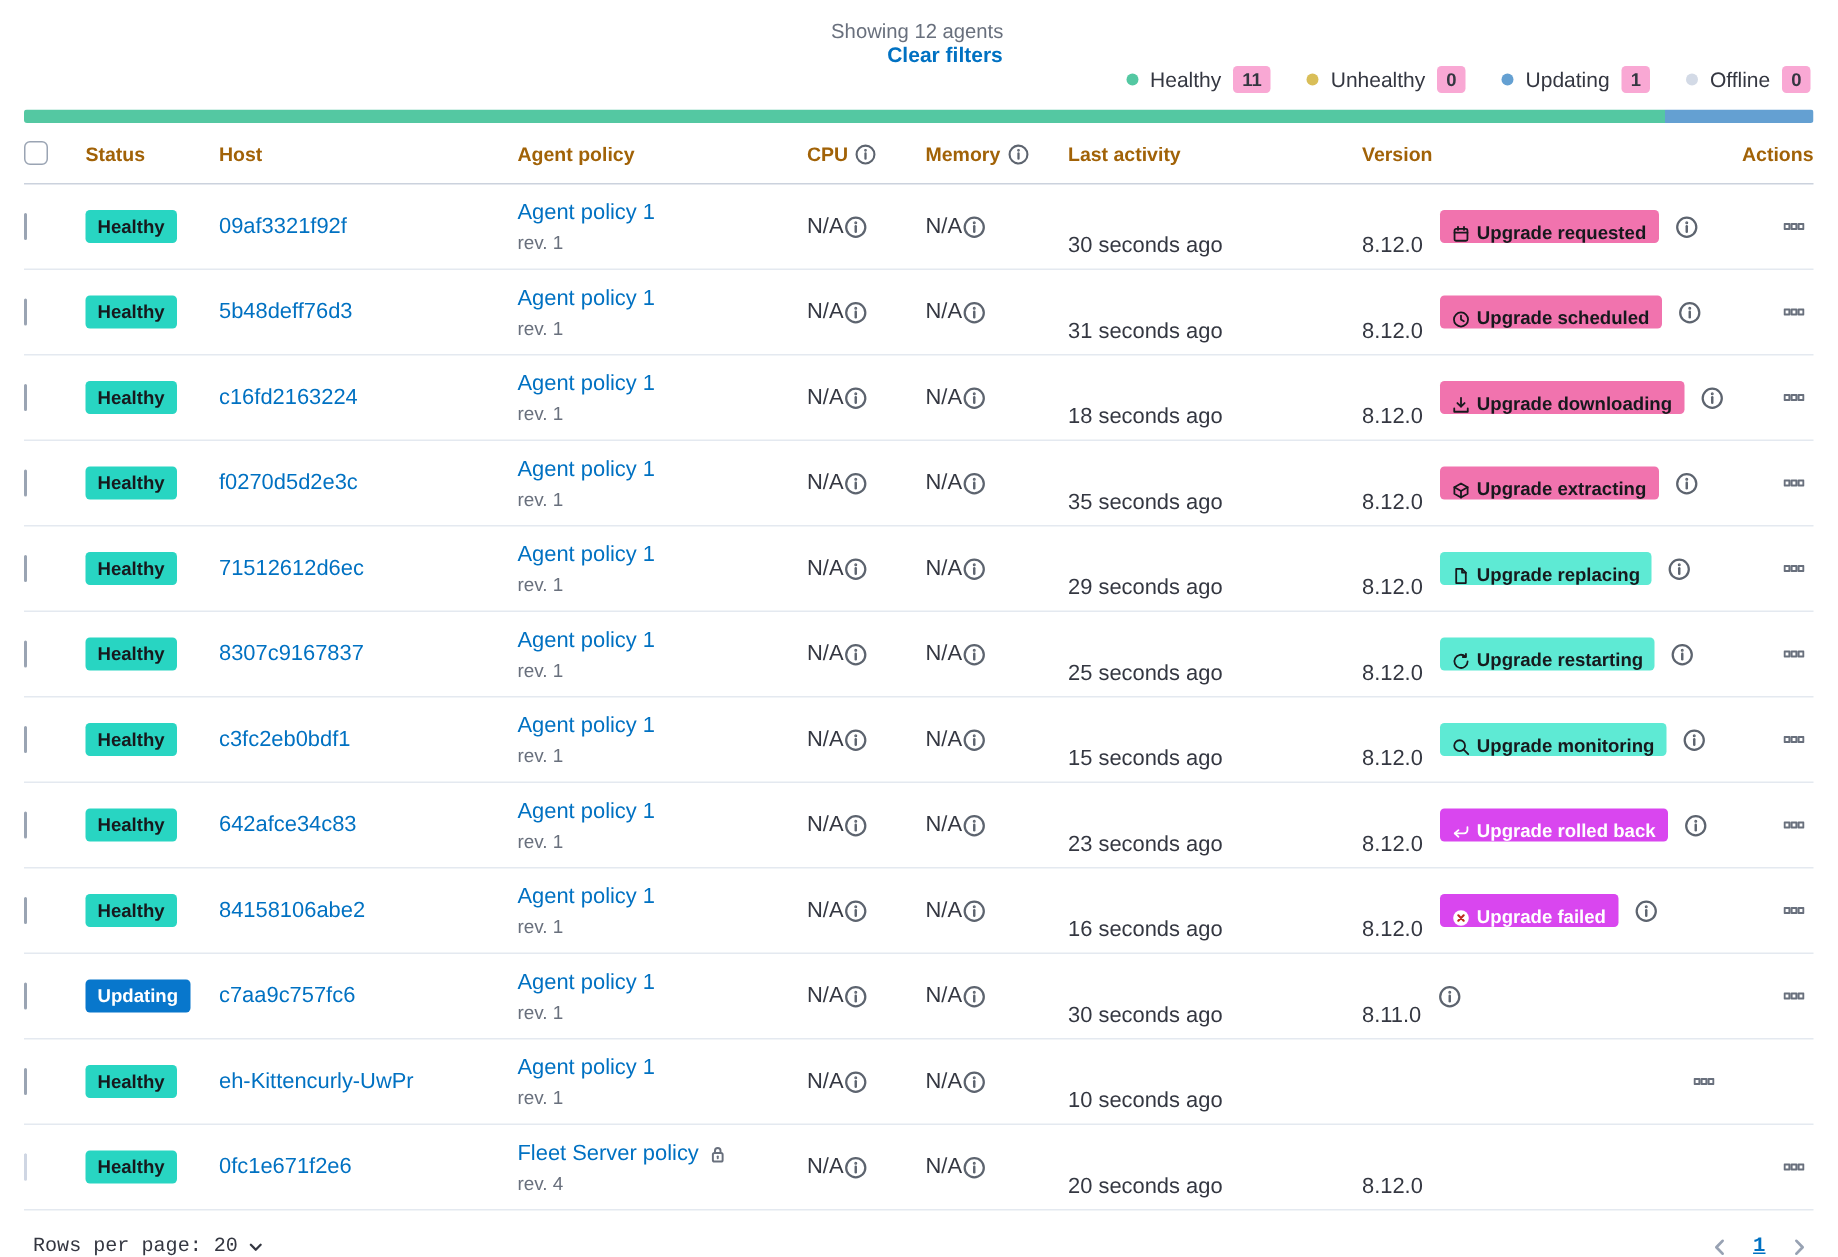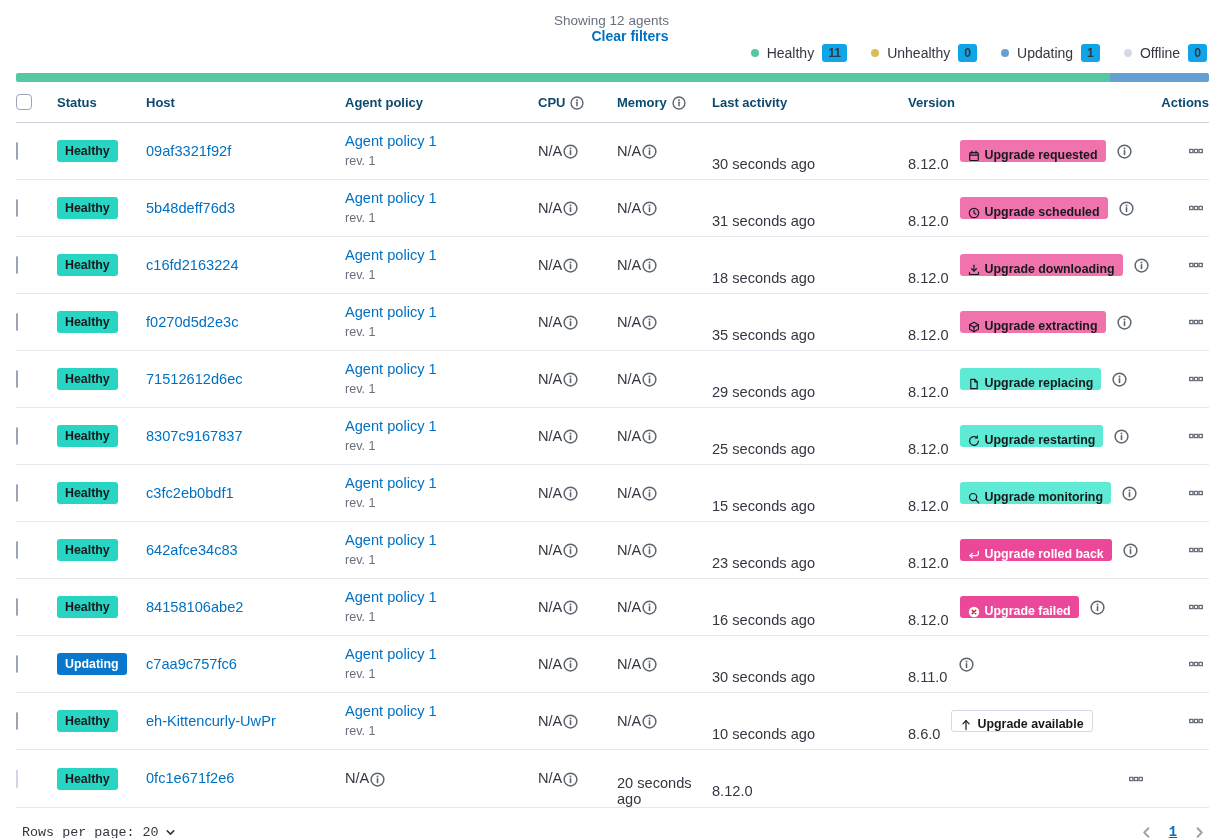--- a/index.html
+++ b/index.html
@@ -12,35 +12,35 @@
   }
   .icon { display:inline-block; vertical-align:middle; }
 
   
   .topbar { display:flex; align-items:center; padding:13px 18px 11px 16px;flex-direction:column; }
   .showing { color:#69707D; font-size:13.5px; }
   .clear-filters { color:#0071C2; font-weight:700; font-size:14px; margin-left:37px; cursor:pointer; }
   .legend { margin-left:auto; display:flex; align-items:center; gap:24px; }
   .legend-item { display:flex; align-items:center; gap:8px; font-size:14px; color:#343741; }
   .dot { width:8px; height:8px; border-radius:50%; flex:0 0 auto; }
-  .count-badge { background:#0ea5e9; color:#343741; font-size:12.3px; font-weight:700;
+  .count-badge { background:#f9a8d4; color:#343741; font-size:12.3px; font-weight:700;
     border-radius:3px; padding:1px 6px; line-height:16px; }
 
   
   .statusbar { display:flex; height:9px; margin:0 16px; border-radius:2px; overflow:hidden; }
   .statusbar .seg { height:100%; }
 
   
   .agents-table { margin:0 16px; }
   .thead, .row {
     display:grid;
     grid-template-columns:41px 89px 199px 193px 79px 95px 196px 1fr 60px;
     align-items:center;
   }
-  .thead { height:41px; border-bottom:1px solid #CBD2DD; font-size:13px; font-weight:700; color:#0c4a6e; }
+  .thead { height:41px; border-bottom:1px solid #CBD2DD; font-size:13px; font-weight:700; color:#a16207; }
   .th { display:flex; align-items:center; gap:5px; }
   .th.right { justify-content:flex-end; }
   .row { min-height:57px; border-bottom:1px solid #E4E9F0; }
 
   .cb { width:16px; height:16px; border:1px solid #9AA4B3; border-radius:4px; background:#fff; cursor:pointer; }
   .cb.disabled { background:#CfD6E3; border-color:#CfD6E3; cursor:default; }
 
   .status-badge { display:inline-flex; align-items:center; padding:3px 8px; border-radius:3px;
     font-size:12.4px; font-weight:600; line-height:16px; }
 
@@ -56,21 +56,21 @@
   .metric-cell { display:flex; align-items:center; gap:1px; font-size:14.6px; color:#343741; }
   .activity-cell, .version-text { font-size:14.6px; color:#343741;margin-top:25px; }
   .version-cell { display:flex; align-items:center; gap:11px; }
 
   .info-icon { color:#5d646f; flex:0 0 auto; cursor:pointer; }
 
   .ubadge { display:inline-flex; align-items:flex-end; gap:5px; height:22px; padding:0 8px;
     border-radius:3px; font-size:12.4px; font-weight:700; white-space:nowrap; cursor:default; }
   .ubadge.accent  { background:#F173AE; color:#17191D; }
   .ubadge.warning { background:#5eead4; color:#17191D; }
-  .ubadge.danger  { background:#ec4899; color:#FFFFFF; }
+  .ubadge.danger  { background:#d946ef; color:#FFFFFF; }
   .ubadge.hollow  { background:#FFF; border:1px solid #D3DAE6; color:#17191D; }
 
   .actions-cell { justify-self:end; padding-right:2px; }
   .actions-btn { background:none; border:none; padding:4px; cursor:pointer; color:#69707D; display:flex; }
 
   
   .footer { display:flex; align-items:center; padding:15px 16px;font-family:Liberation Mono, monospace; }
   .rpp { display:flex; align-items:center; gap:5px; font-size:13.4px; color:#343741; cursor:pointer;
     background:none; border:none; font-family:inherit; }
   .pagination { margin-left:auto; display:flex; align-items:center; gap:4px; }
@@ -622,44 +622,39 @@
         </div>
         <div class="metric-cell">
           <span>N/A</span>
           <span class="info-icon"><svg class="icon " width="15" height="15" viewBox="0 0 12 12" fill="none" stroke="currentColor" stroke-width="1.2" stroke-linecap="round" stroke-linejoin="round">
               <circle cx="6" cy="6" r="5.1"></circle>
               <path d="M6 5.4v3" stroke-width="1.3"></path>
               <circle cx="6" cy="3.6" r=".3" fill="currentColor" stroke-width="1"></circle>
             </svg></span>
         </div>
         <div class="activity-cell">10 seconds ago</div>
-        <div class="version-cell">
-          <span class="version-text">8.6.0</span>
-          <span class="ubadge hollow">
-            <svg class="icon " width="12" height="12" viewBox="0 0 12 12" fill="none" stroke="currentColor" stroke-width="1.2" stroke-linecap="round" stroke-linejoin="round">
-              <path d="M6 10.6V1.7"></path>
-              <path d="M2.9 4.8 6 1.7l3.1 3.1"></path>
-            </svg>
-            <span>Upgrade available</span>
-          </span>
-        </div>
         <div class="actions-cell">
           <button class="actions-btn">
             <svg class="icon " width="14" height="14" viewBox="0 0 12 12" fill="none" stroke="currentColor" stroke-width="1.2" stroke-linecap="round" stroke-linejoin="round">
               <rect x=".6" y="4.6" width="2.8" height="2.8"></rect>
               <rect x="4.6" y="4.6" width="2.8" height="2.8"></rect>
               <rect x="8.6" y="4.6" width="2.8" height="2.8"></rect>
             </svg>
           </button>
         </div>
       </div>
       <div class="row">
         <div><span class="cb disabled"></span></div>
         <div><span class="status-badge" style="background:#28D5C2;color:#17191D">Healthy</span></div>
         <div class="host-cell"><a class="host-link">0fc1e671f2e6</a></div>
+        <div class="policy-cell"><span class="policy-link">Fleet Server policy</span><span class="lock-icon"><svg class="icon " width="13" height="13" viewBox="0 0 12 12" fill="none" stroke="currentColor" stroke-width="1.2" stroke-linecap="round" stroke-linejoin="round">
+              <rect x="3" y="5.2" width="6" height="5.3" rx="1"></rect>
+              <path d="M4.3 5.2V3.9a1.7 1.7 0 0 1 3.4 0v1.3"></path>
+              <path d="M6 7.3v1.2"></path>
+            </svg></span><div class="policy-rev">rev. 4</div></div>
         <div class="metric-cell">
           <span>N/A</span>
           <span class="info-icon"><svg class="icon " width="15" height="15" viewBox="0 0 12 12" fill="none" stroke="currentColor" stroke-width="1.2" stroke-linecap="round" stroke-linejoin="round">
               <circle cx="6" cy="6" r="5.1"></circle>
               <path d="M6 5.4v3" stroke-width="1.3"></path>
               <circle cx="6" cy="3.6" r=".3" fill="currentColor" stroke-width="1"></circle>
             </svg></span>
         </div>
         <div class="metric-cell">
           <span>N/A</span>

